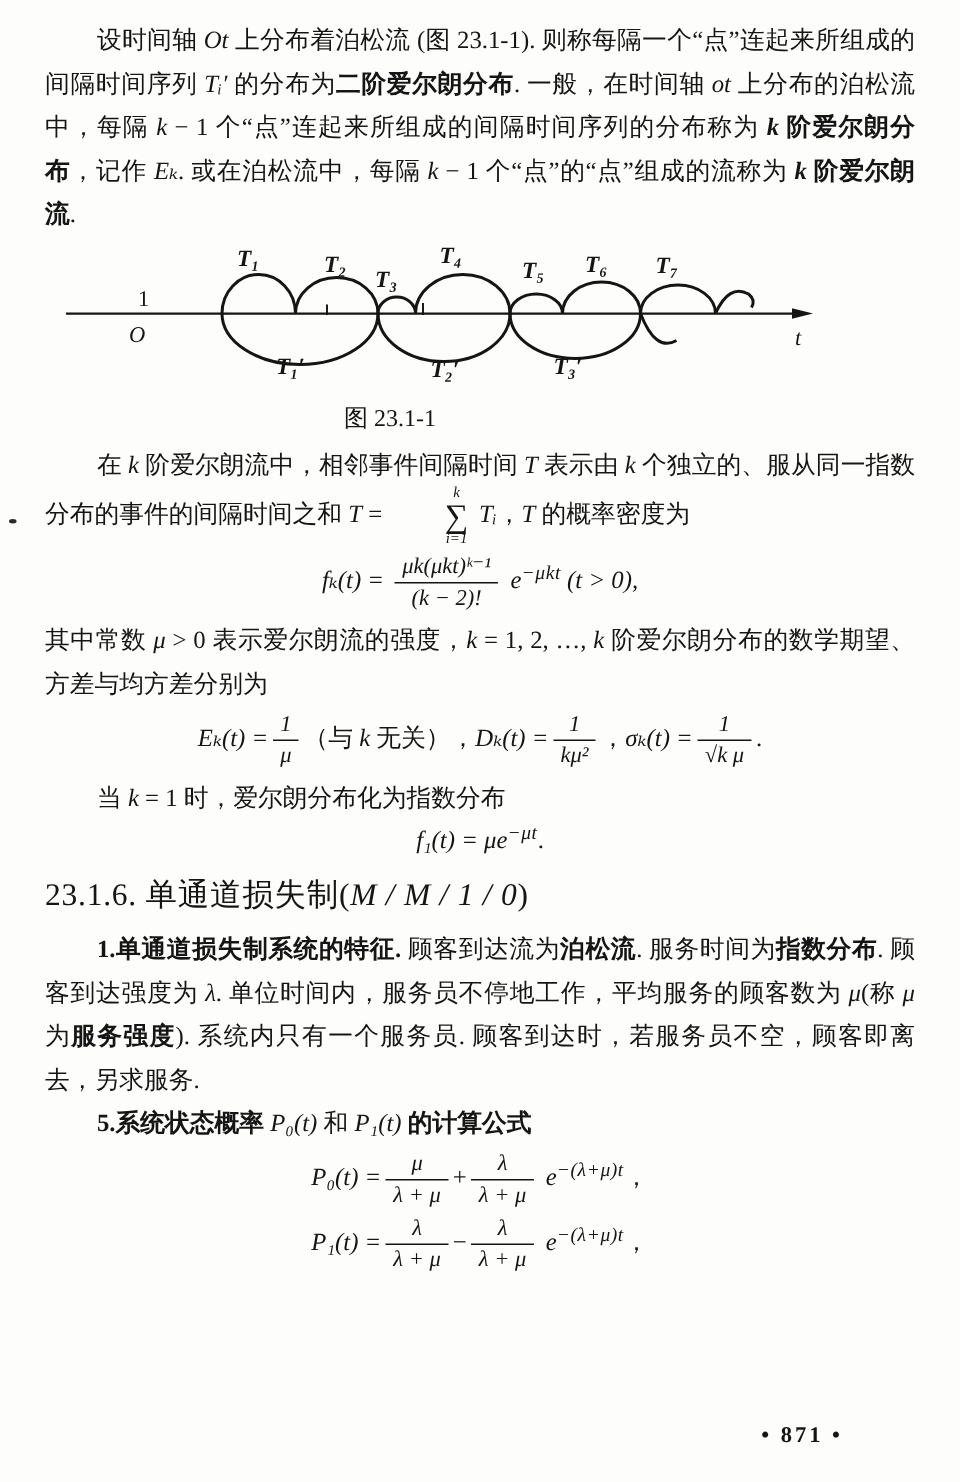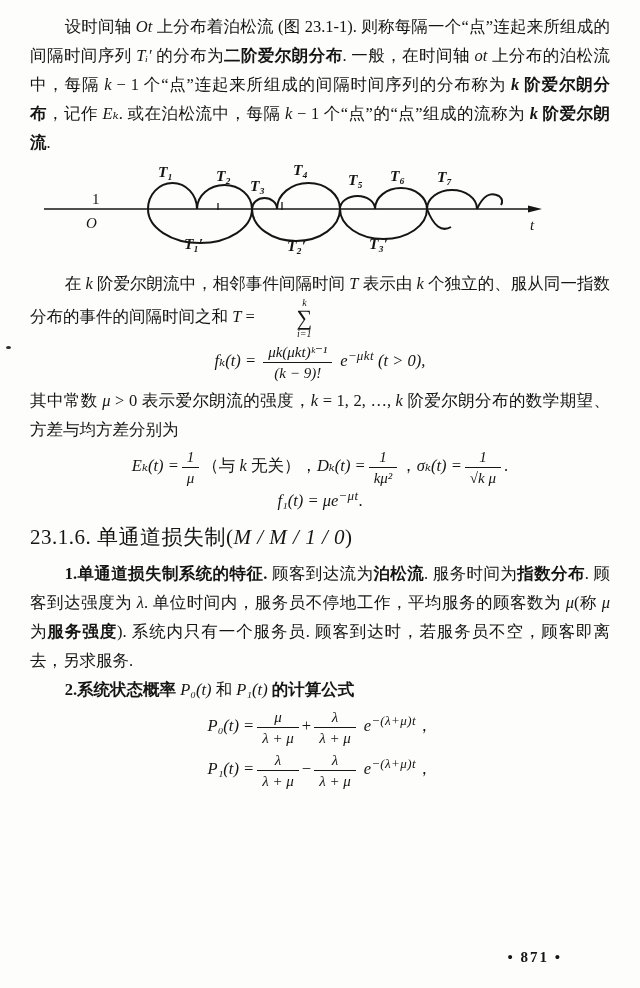--- a/index.html
+++ b/index.html
@@ -79,53 +79,55 @@
       <text x="220" y="30" class="flabel">T₃</text>
       <text x="263" y="14" class="flabel">T₄</text>
       <text x="318" y="24" class="flabel">T₅</text>
       <text x="360" y="20" class="flabel">T₆</text>
       <text x="407" y="21" class="flabel">T₇</text>
 
       <text x="154" y="88" class="flabel">T₁′</text>
       <text x="257" y="90" class="flabel">T₂′</text>
       <text x="339" y="88" class="flabel">T₃′</text>
     </svg>
+    <div class="caption">图  23.1-1</div>
   </div>
 
   <p class="para indent">
     <span><span>在 </span><span class="mi">k</span><span> 阶爱尔朗流中，相邻事件间隔时间 </span><span class="mi">T</span><span> 表示由 </span><span class="mi">k</span><span> 个独立的、服从同一指数分布的事件的间隔时间之和 </span><span class="mi">T</span><span> = </span></span><span class="sum">
         <span class="lim">k</span>
         <span class="sig">∑</span>
         <span class="lim">i=1</span>
-      </span>
+      </span><span><span class="mi"> Tᵢ</span><span>，</span><span class="mi">T</span><span> 的概率密度为</span></span>
   </p>
 
   <div class="formula">
-    <span class="mi">fₖ(t) = </span><span class="frac"><span class="num mi">μk(μkt)ᵏ⁻¹</span><span class="den mi">(k − 9)!</span></span><span class="mi sp">e</span><span class="exp">−μkt</span><span class="mi"> (t &gt; 0),</span>
+    <span class="mi">fₖ(t) = </span><span class="frac"><span class="num mi">μk(μkt)ᵏ⁻¹</span><span class="den mi">(k − 2)!</span></span><span class="mi sp">e</span><span class="exp">−μkt</span><span class="mi"> (t &gt; 0),</span>
   </div>
 
   <p class="para"><span>其中常数 </span><span class="mi">μ</span><span> &gt; 0 表示爱尔朗流的强度，</span><span class="mi">k</span><span> = 1, 2, …, </span><span class="mi">k</span><span> 阶爱尔朗分布的数学期望、方差与均方差分别为</span></p>
 
   <div class="formula">
     <span class="mi">Eₖ(t) =</span><span class="frac"><span class="num mi">1</span><span class="den mi">μ</span></span><span>（与 </span><span class="mi">k</span><span> 无关），</span><span class="mi gap">Dₖ(t) =</span><span class="frac"><span class="num mi">1</span><span class="den mi">kμ²</span></span><span>，</span><span class="mi gap">σₖ(t) =</span><span class="frac"><span class="num mi">1</span><span class="den mi">√k μ</span></span><span>.</span>
   </div>
 
+  <p class="para indent"><span>当 </span><span class="mi">k</span><span> = 1 时，爱尔朗分布化为指数分布</span></p>
 
   <div class="formula">
     <span class="mi">f₁(t) = μe</span><span class="exp">−μt</span><span>.</span>
   </div>
 
 
   <h2 class="heading">
     <span>23.1.6. 单通道损失制(</span><span class="mi">M / M / 1 / 0</span><span>)</span>
   </h2>
 
   <p class="para indent"><span class="b">1.单通道损失制系统的特征.</span><span> 顾客到达流为</span><span class="b">泊松流</span><span>. 服务时间为</span><span class="b">指数分布</span><span>. 顾客到达强度为 </span><span class="mi">λ</span><span>. 单位时间内，服务员不停地工作，平均服务的顾客数为 </span><span class="mi">μ</span><span>(称 </span><span class="mi">μ</span><span> 为</span><span class="b">服务强度</span><span>). 系统内只有一个服务员. 顾客到达时，若服务员不空，顾客即离去，另求服务.</span></p>
 
-  <p class="para indent"><span class="b">2.系统状态概率 </span><span class="mi">P₀(t)</span><span> 和 </span><span class="mi">P₁(t)</span><span class="b"> 的计算公式</span></p>
+  <p class="para indent"><span class="b">5.系统状态概率 </span><span class="mi">P₀(t)</span><span> 和 </span><span class="mi">P₁(t)</span><span class="b"> 的计算公式</span></p>
 
   <div class="formula">
     <span class="mi">P₀(t) =</span><span class="frac"><span class="num mi">μ</span><span class="den mi">λ + μ</span></span><span>+</span><span class="frac"><span class="num mi">λ</span><span class="den mi">λ + μ</span></span><span class="mi sp">e</span><span class="exp">−(λ+μ)t</span><span>，</span>
   </div>
 
   <div class="formula">
     <span class="mi">P₁(t) =</span><span class="frac"><span class="num mi">λ</span><span class="den mi">λ + μ</span></span><span>−</span><span class="frac"><span class="num mi">λ</span><span class="den mi">λ + μ</span></span><span class="mi sp">e</span><span class="exp">−(λ+μ)t</span><span>，</span>
   </div>
 
 </div>

